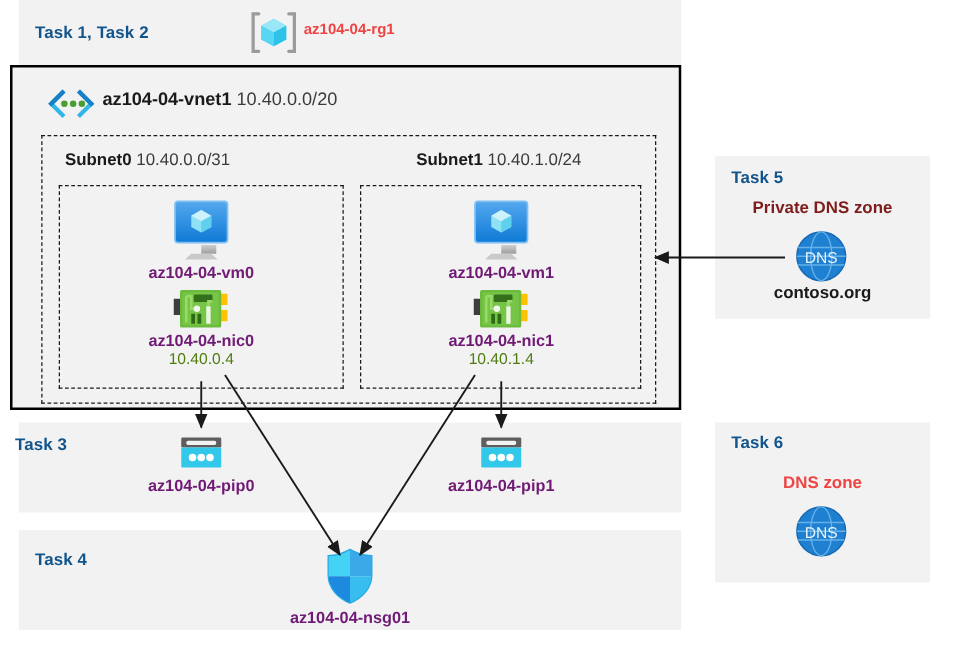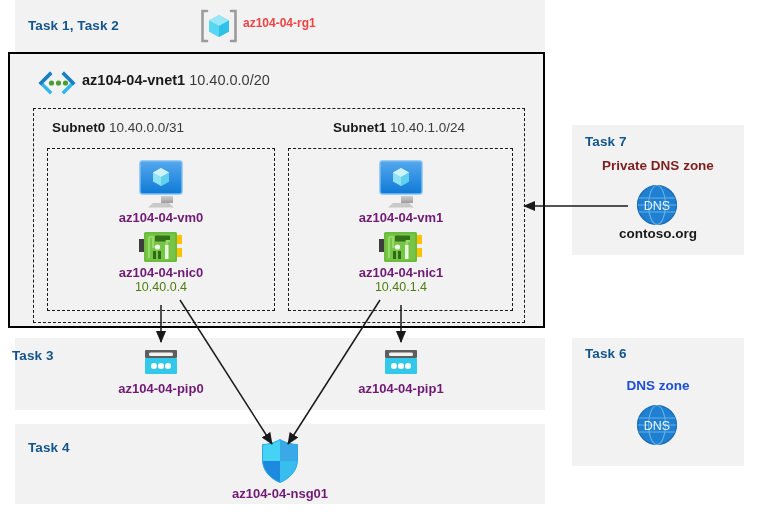--- a/index.html
+++ b/index.html
@@ -79,21 +79,21 @@
   #t5-zone{
     position:absolute;left:572px;top:226px;width:172px;text-align:center;
     font-size:13.5px;font-weight:bold;color:#1a1a1a;
   }
   #t5-icon{position:absolute;left:630px;top:184px;}
 
   #task6-panel{left:572px;top:338px;width:172px;height:128px;}
   #task6-title{position:absolute;left:585px;top:346px;}
   #t6-h{
     position:absolute;left:572px;top:378px;width:172px;text-align:center;
-    font-size:13.5px;font-weight:bold;color:#1d4ed8;
+    font-size:13.5px;font-weight:bold;color:#ef4444;
   }
   #t6-icon{position:absolute;left:630px;top:404px;}
 
   
   #task3-panel{left:15px;top:338px;width:530px;height:72px;}
   #task3-title{position:absolute;left:12px;top:348px;}
   #task4-panel{left:15px;top:424px;width:530px;height:80px;}
   #task4-title{position:absolute;left:28px;top:440px;}
 
   
@@ -290,21 +290,21 @@
           <rect x="0" y="23" width="21" height="23" fill="#1d8ae0"></rect>
           <rect x="21" y="23" width="21" height="23" fill="#38bdef"></rect>
         </g>
         <path d="M21 1.5 C14 5.5 7 6.5 3.5 6.5 L3.5 22 C3.5 33 12 41 21 44.5 C30 41 38.5 33 38.5 22 L38.5 6.5 C35 6.5 28 5.5 21 1.5 Z" fill="none" stroke="#27a9e3" stroke-width="1"></path>
       </svg>
     </div>
     <div class="nlabel" style="margin-top:2px;">az104-04-nsg01</div>
   </div>
 
   <div class="panel" id="task5-panel"></div>
-  <div class="task-label" id="task5-title">Task 7</div>
+  <div class="task-label" id="task5-title">Task 5</div>
   <div id="t5-h">Private DNS zone</div>
   <div id="t5-icon">
     <svg width="54" height="42" viewBox="0 0 54 42">
       <circle cx="27" cy="21" r="19.5" fill="#1f7fd0"></circle>
       <circle cx="27" cy="21" r="19.5" fill="none" stroke="#1769b3" stroke-width="1.2"></circle>
       <ellipse cx="27" cy="21" rx="8.5" ry="19.5" fill="none" stroke="#65b2e8" stroke-width="1.1"></ellipse>
       <path d="M8.5 14 H45.5 M8.5 28 H45.5 M7.5 21 H46.5" stroke="#65b2e8" stroke-width="1.1" fill="none"></path>
       <text x="27" y="26" text-anchor="middle" font-family="Liberation Sans, sans-serif" font-size="12.5" fill="#eaf4fc">DNS</text>
     </svg>
   </div>

